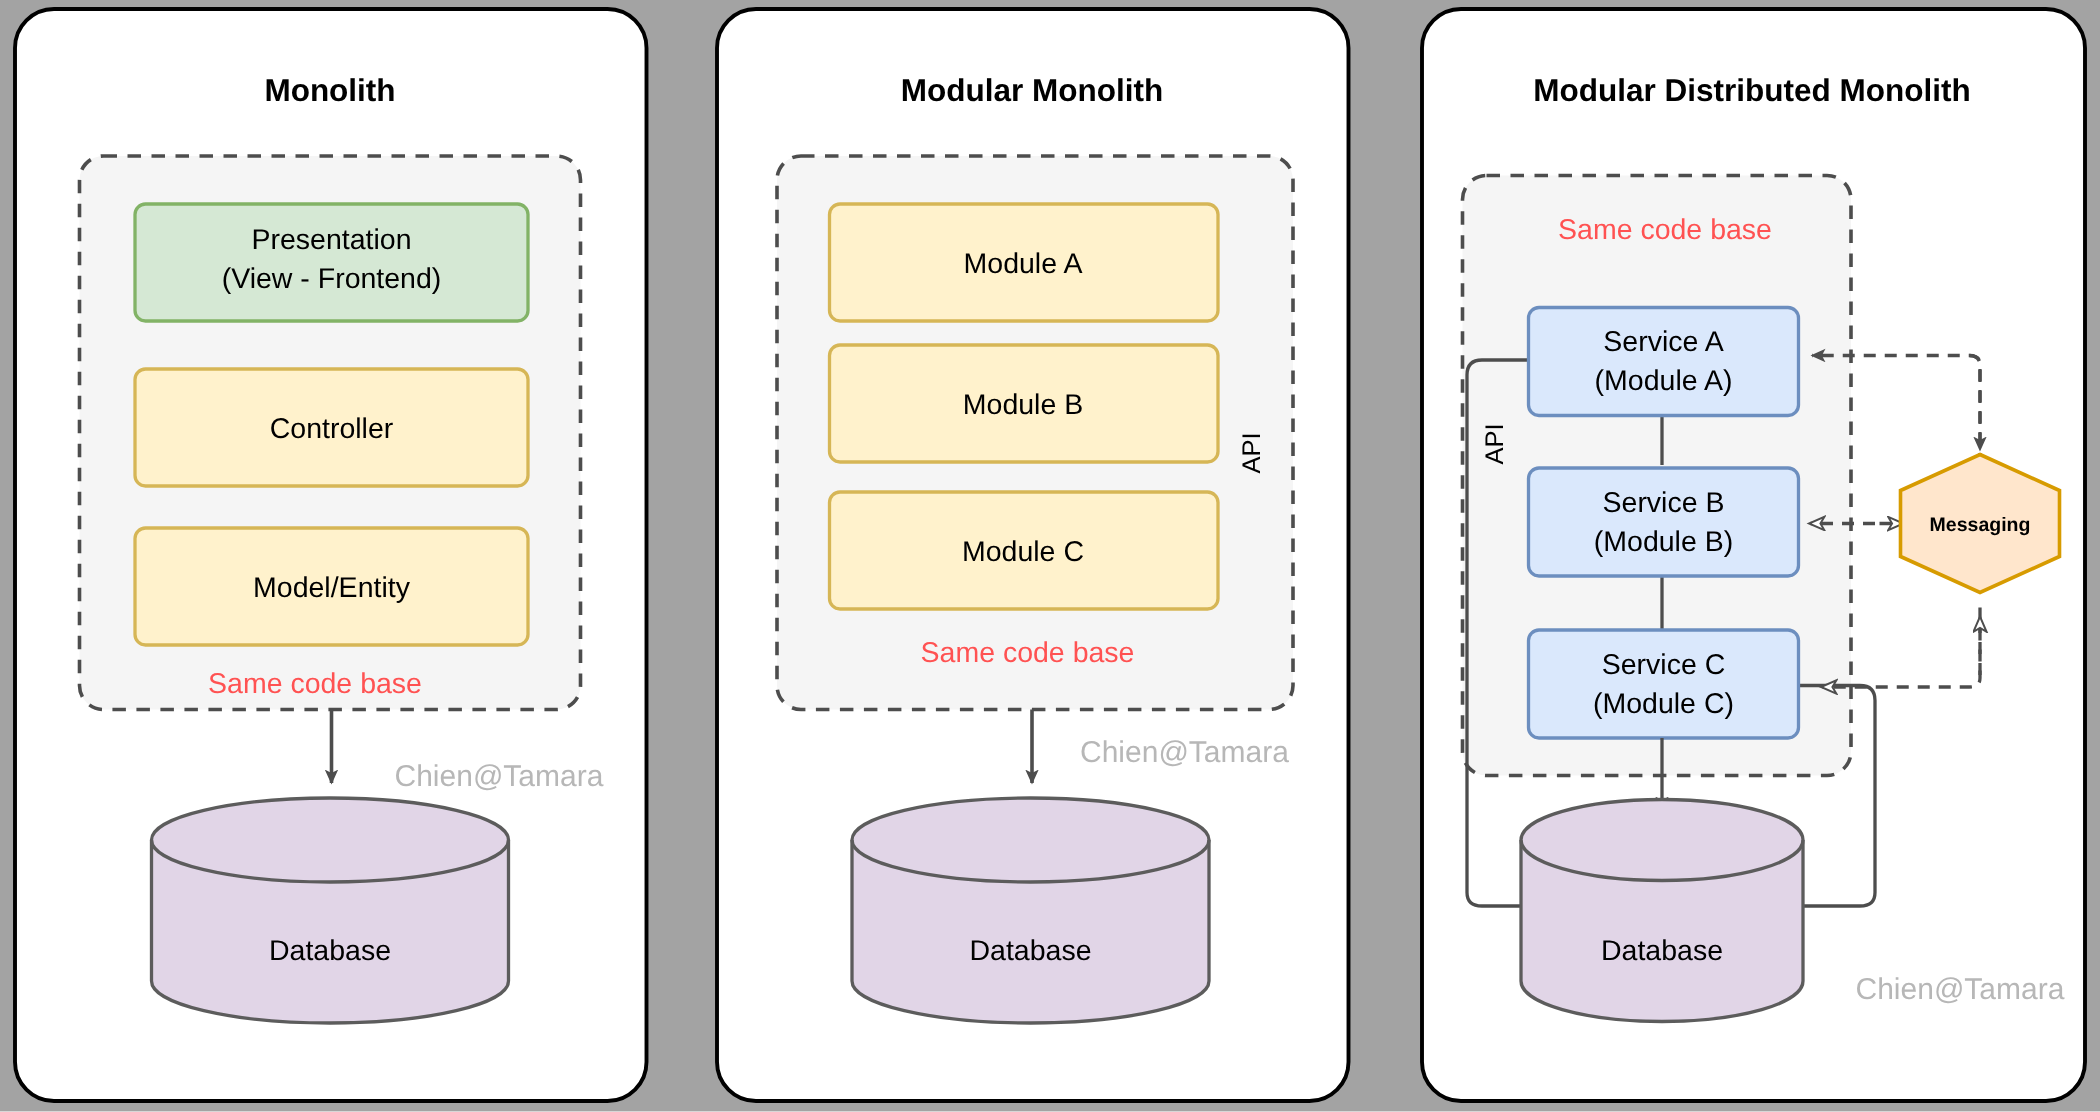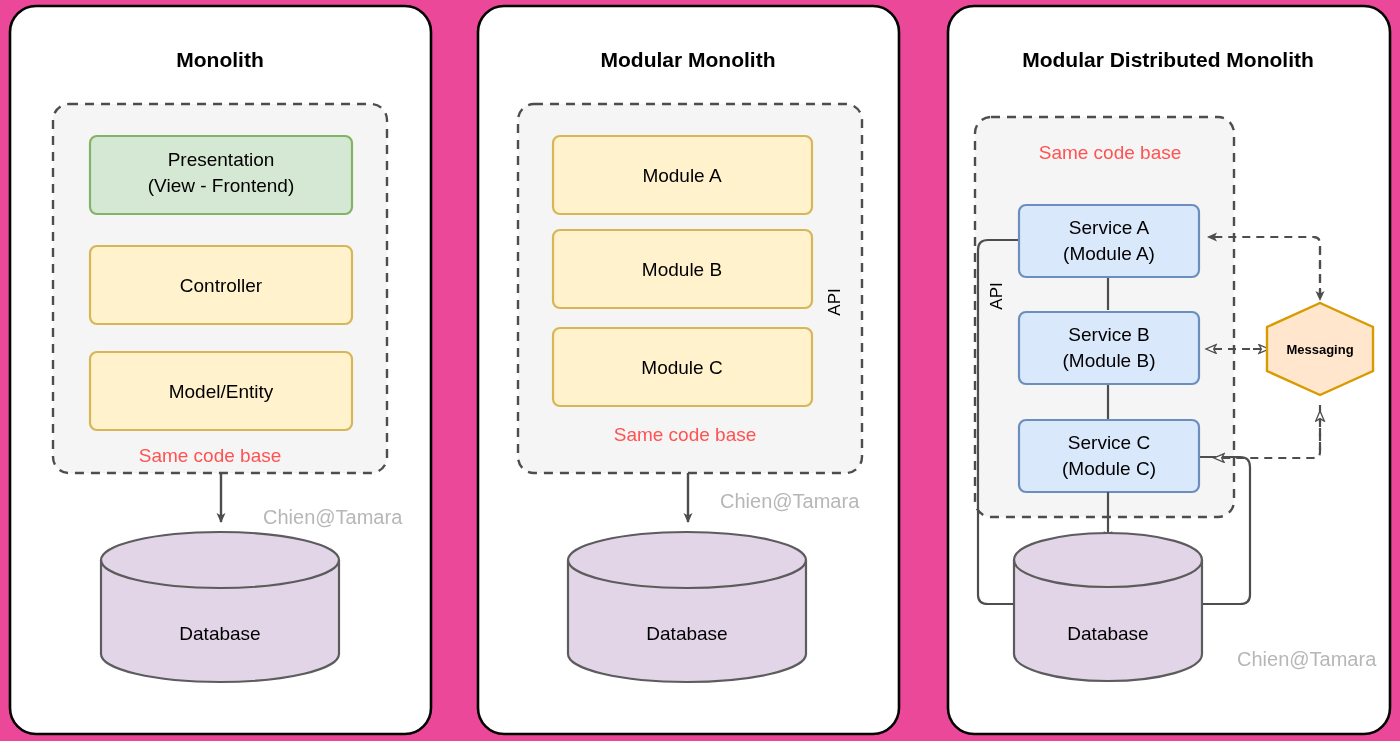--- a/index.html
+++ b/index.html
@@ -1,17 +1,17 @@
 <!DOCTYPE html>
 <html><head>
 <meta charset="utf-8">
 <style>
   html,body{margin:0;padding:0;background:#ffffff;}
   body{width:1400px;height:741px;font-family:"Liberation Sans","DejaVu Sans",sans-serif;}
-  #stage{position:relative;width:1400px;height:741px;overflow:hidden;background:#ec4899;}
+  #stage{position:relative;width:1400px;height:741px;overflow:hidden;background:#a3a3a3;}
   svg{display:block;}
   .panel-title{font-weight:bold;font-size:21px;fill:#000;text-anchor:middle;
                font-family:"Liberation Sans","DejaVu Sans",sans-serif;}
   .box-label{font-size:19px;fill:#000;text-anchor:middle;
              font-family:"Liberation Sans","DejaVu Sans",sans-serif;}
   .db-label{font-size:19px;fill:#000;text-anchor:middle;
             font-family:"Liberation Sans","DejaVu Sans",sans-serif;}
   .codebase{font-size:19px;fill:#ff5252;text-anchor:middle;
             font-family:"Liberation Sans","DejaVu Sans",sans-serif;}
   .api-label{font-size:17px;fill:#000;text-anchor:middle;

